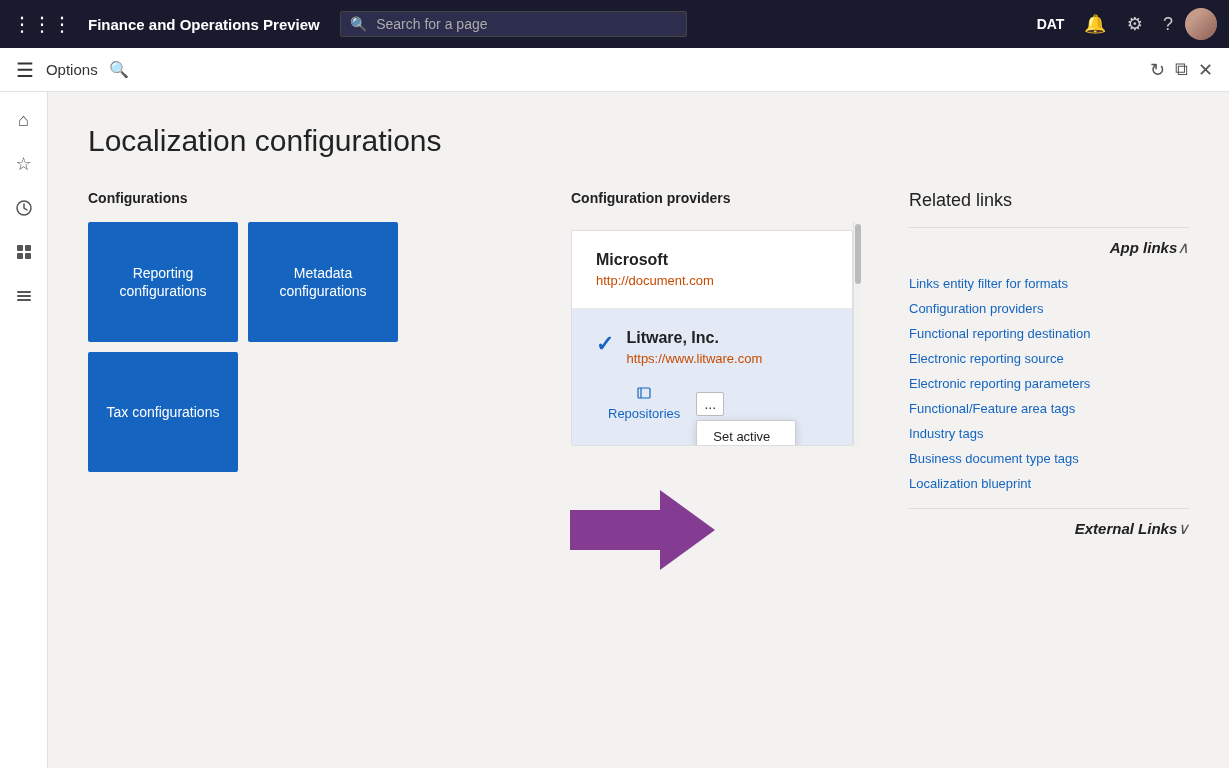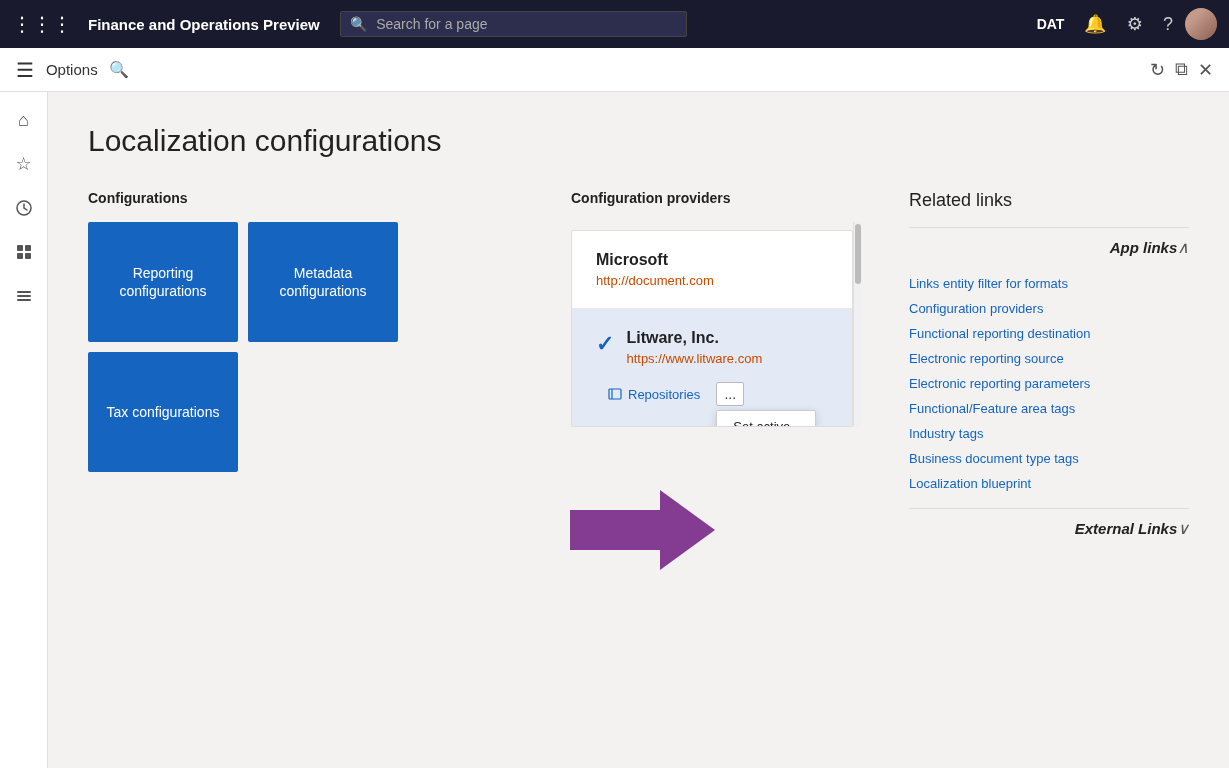--- a/index.html
+++ b/index.html
@@ -175,20 +175,21 @@
     .repo-btn {
       display: flex;
       align-items: center;
       gap: 6px;
       font-size: 13px;
       color: #1565c0;
       background: none;
       border: none;
       cursor: pointer;
       padding: 4px 8px;
+      flex-direction: column;
     }
     .more-btn {
       background: #fff;
       border: 1px solid #bbb;
       border-radius: 2px;
       width: 28px;
       height: 24px;
       cursor: pointer;
       font-size: 14px;
       color: #333;

